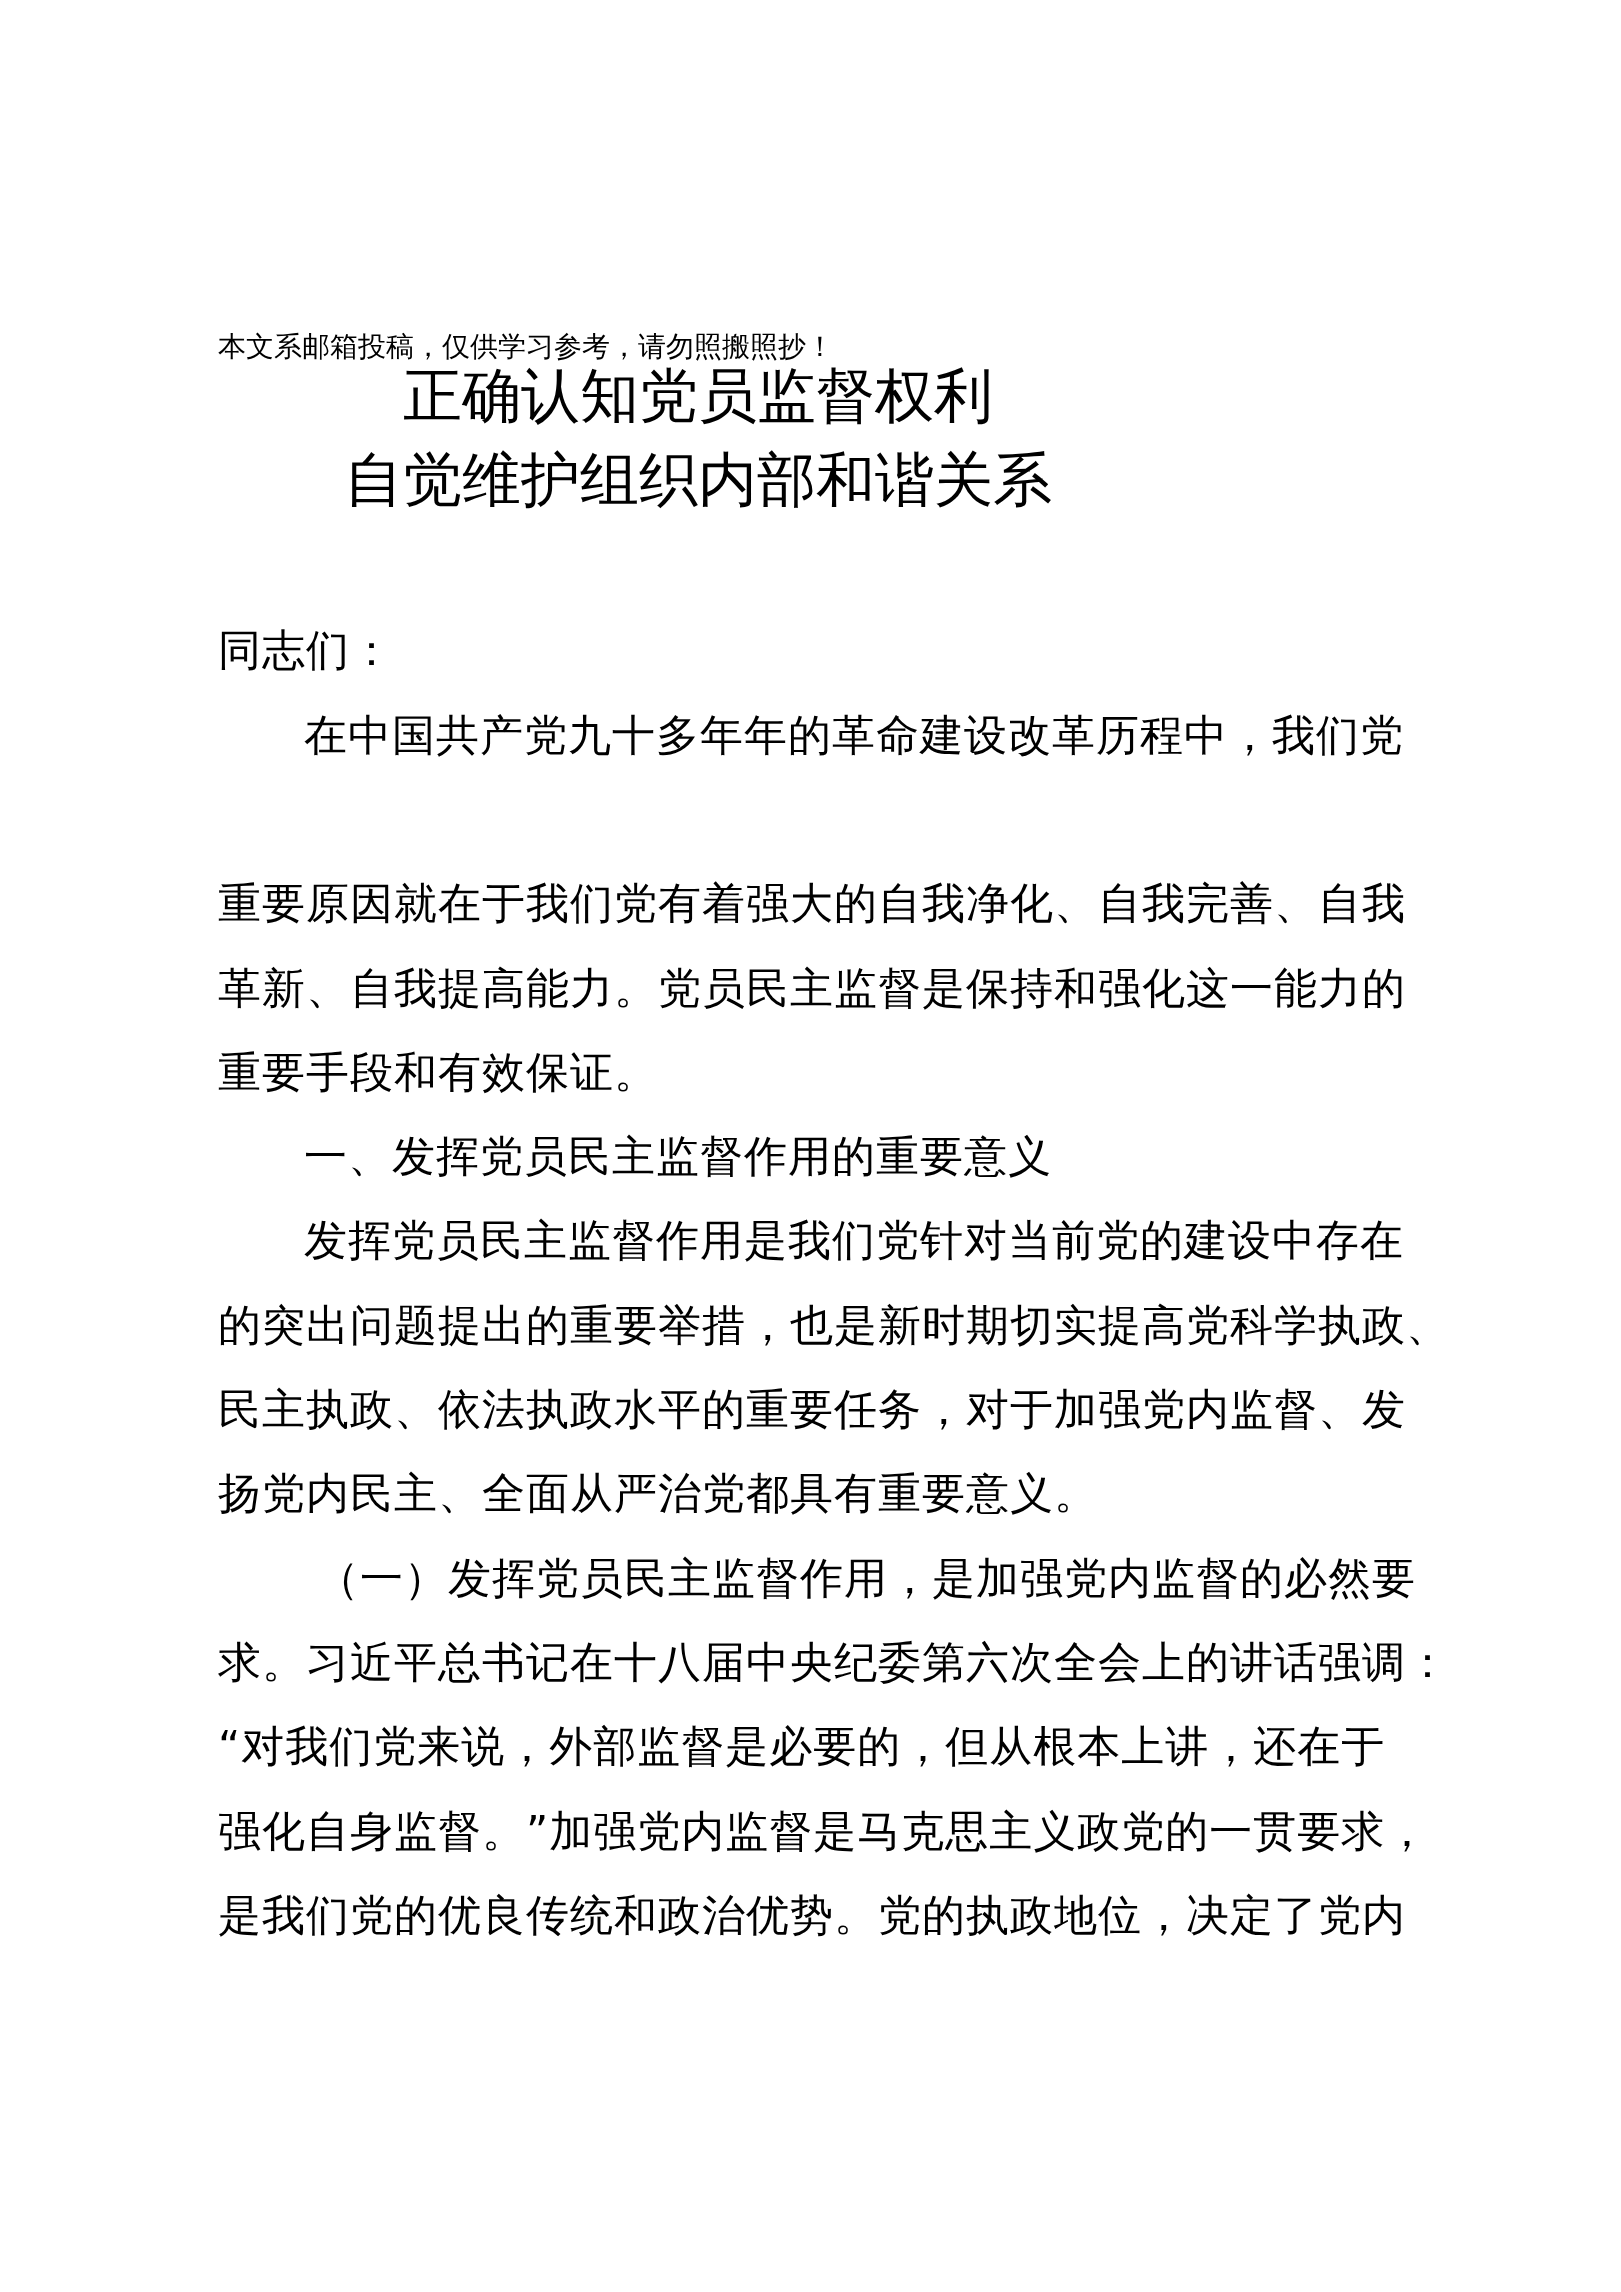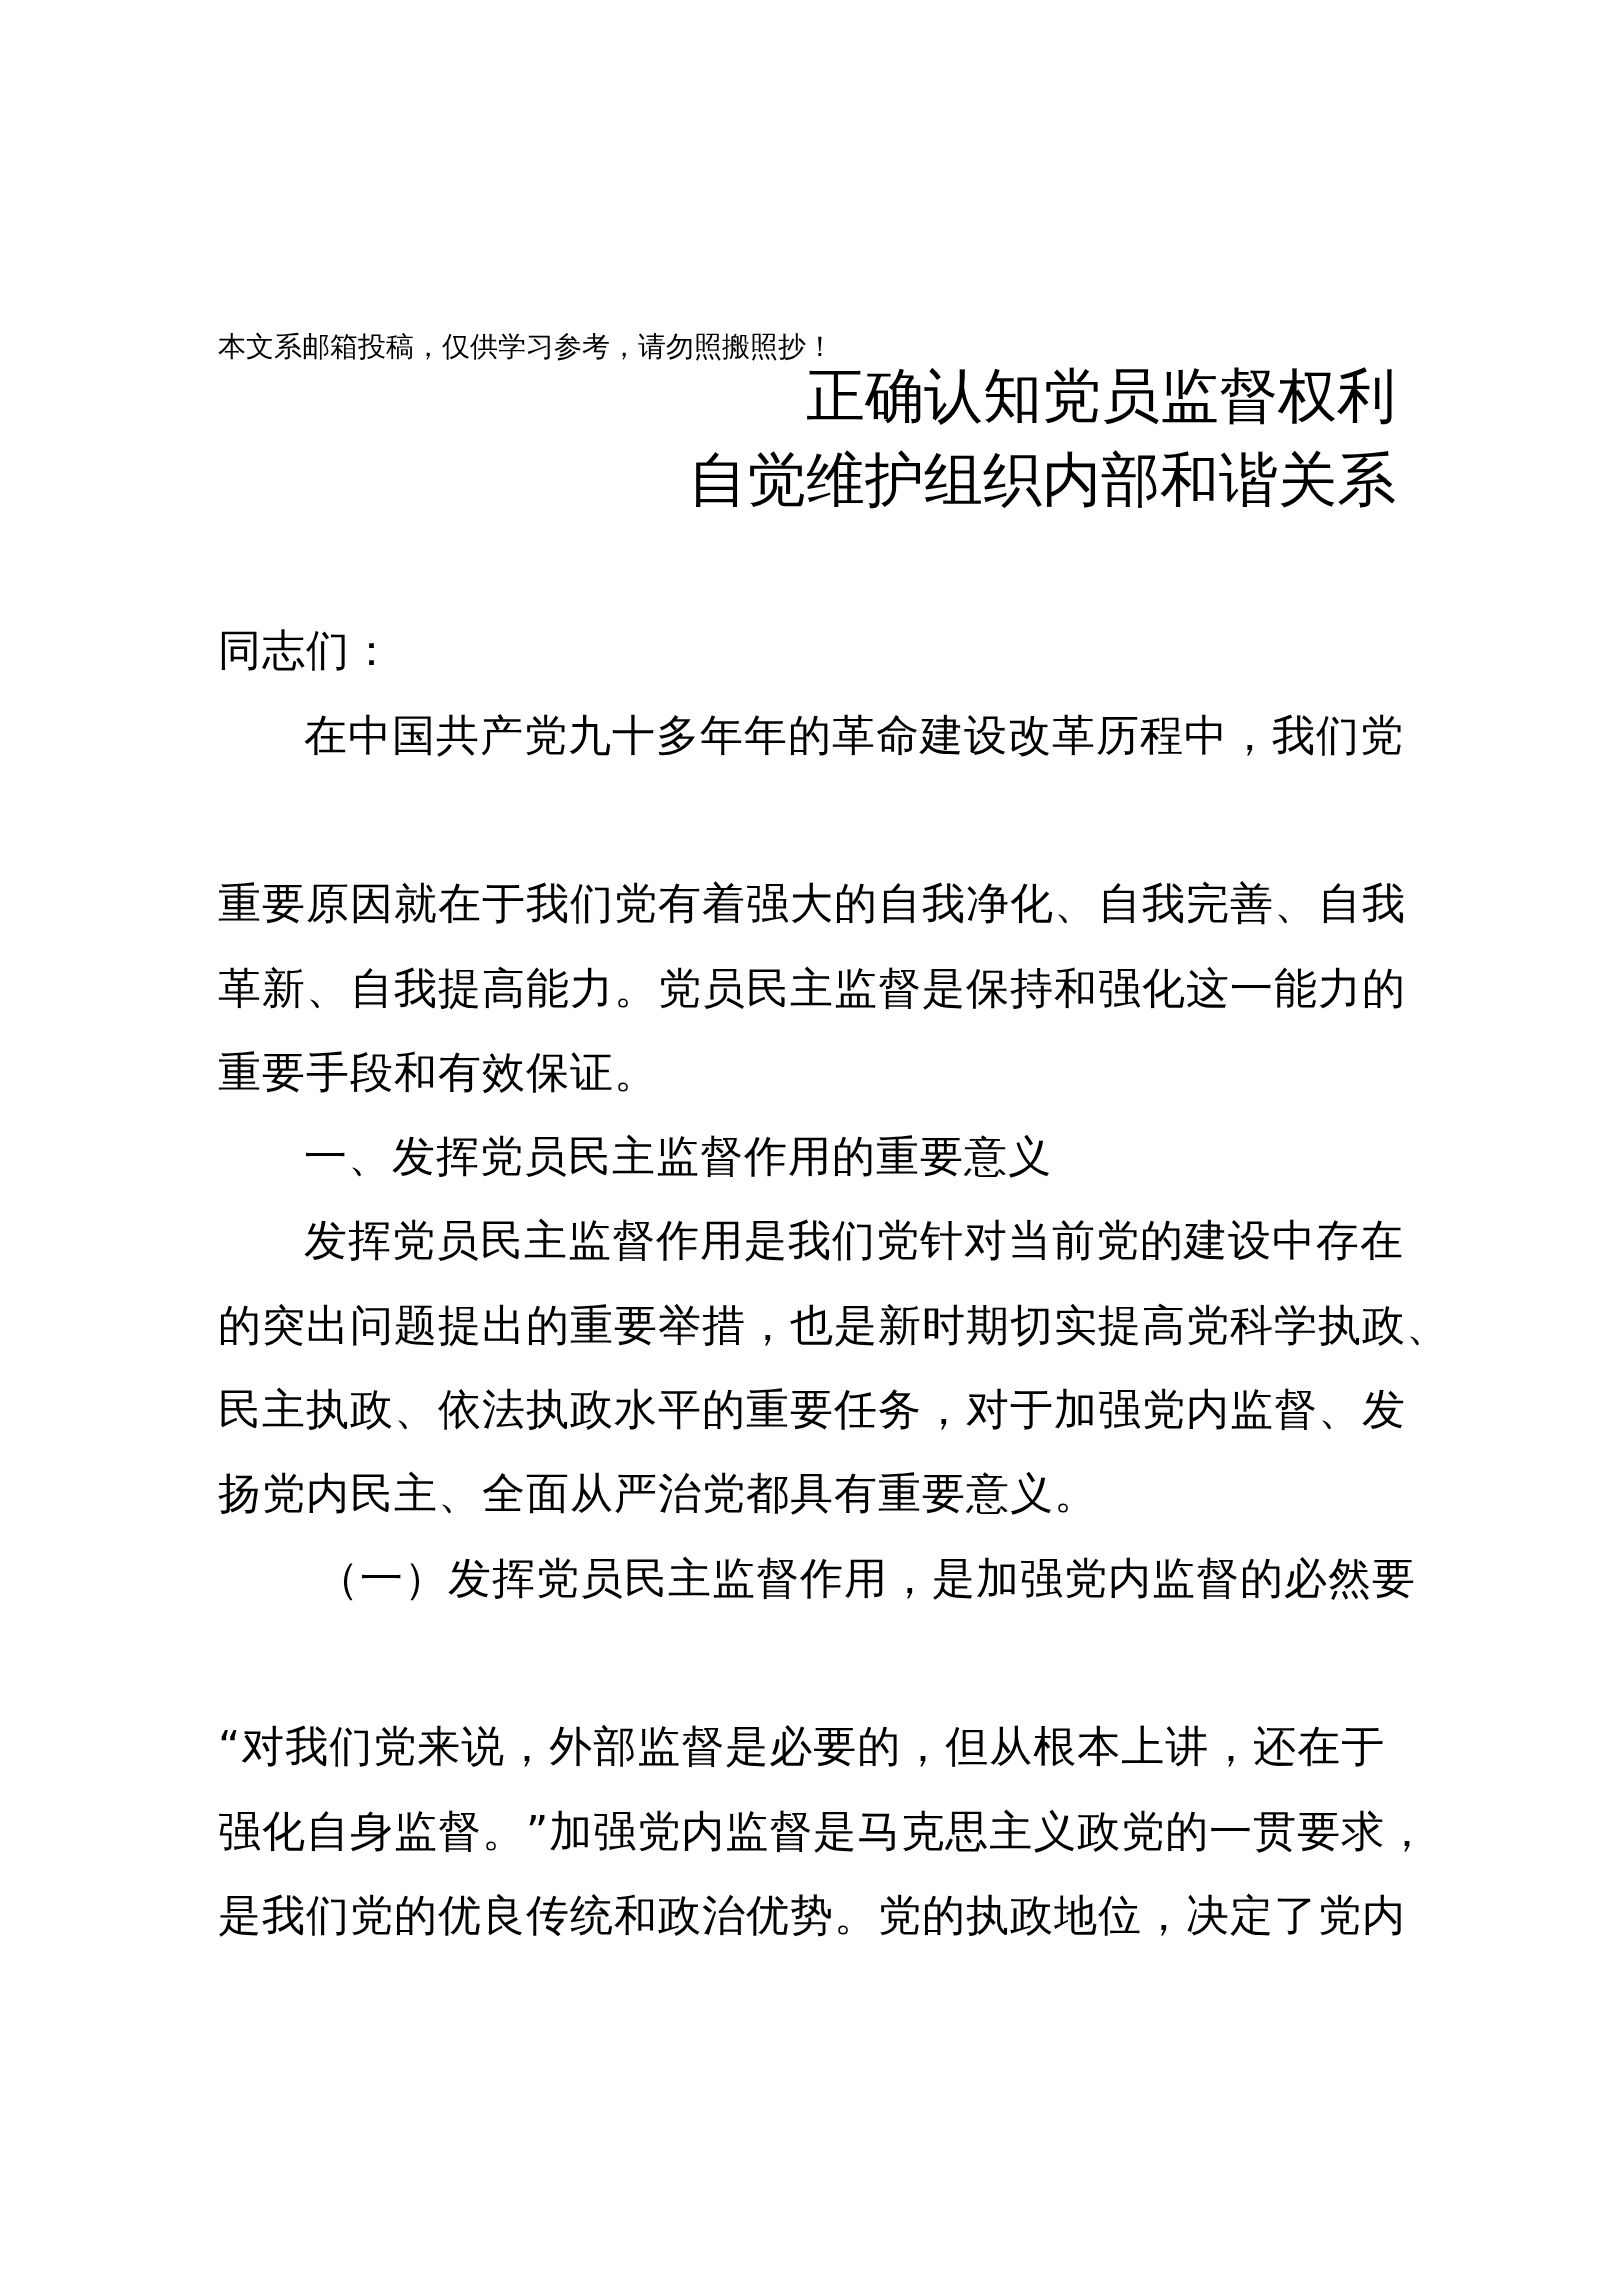--- a/index.html
+++ b/index.html
@@ -28,21 +28,21 @@
       top: 310px;
       font-size: 28px;
       line-height: 39px;
       white-space: nowrap;
       margin-top: 17px;
     }
     .title {
       position: absolute;
       left: 0;
       width: 1396px;
-      text-align: right;
+      text-align: center;
       font-size: 59px;
       line-height: 78px;
       white-space: nowrap;
     }
     .title.l1 { top: 357px; }
     .title.l2 { top: 441px; }
     .body-line {
       position: absolute;
       left: 218px;
       font-size: 43px;
@@ -70,17 +70,18 @@
   <div class="body-line" style="top:1043px;">重要手段和有效保证。</div>
 
   <div class="body-line indent" style="top:1127px;">一、发挥党员民主监督作用的重要意义</div>
 
   <div class="body-line indent" style="top:1211px;">发挥党员民主监督作用是我们党针对当前党的建设中存在</div>
   <div class="body-line" style="top:1296px;font-family:Liberation Serif, serif;">的突出问题提出的重要举措，也是新时期切实提高党科学执政、</div>
   <div class="body-line" style="top:1380px;">民主执政、依法执政水平的重要任务，对于加强党内监督、发</div>
   <div class="body-line" style="top:1464px;">扬党内民主、全面从严治党都具有重要意义。</div>
 
   <div class="body-line indent-sub" style="top:1549px;">（一）发挥党员民主监督作用，是加强党内监督的必然要</div>
+  <div class="body-line" style="top:1633px;">求。习近平总书记在十八届中央纪委第六次全会上的讲话强调：</div>
   <div class="body-line" style="top:1717px;">“对我们党来说，外部监督是必要的，但从根本上讲，还在于</div>
   <div class="body-line" style="top:1802px;">强化自身监督。”加强党内监督是马克思主义政党的一贯要求，</div>
   <div class="body-line" style="top:1886px;">是我们党的优良传统和政治优势。党的执政地位，决定了党内</div>
 </div>
 
 
 </body></html>

